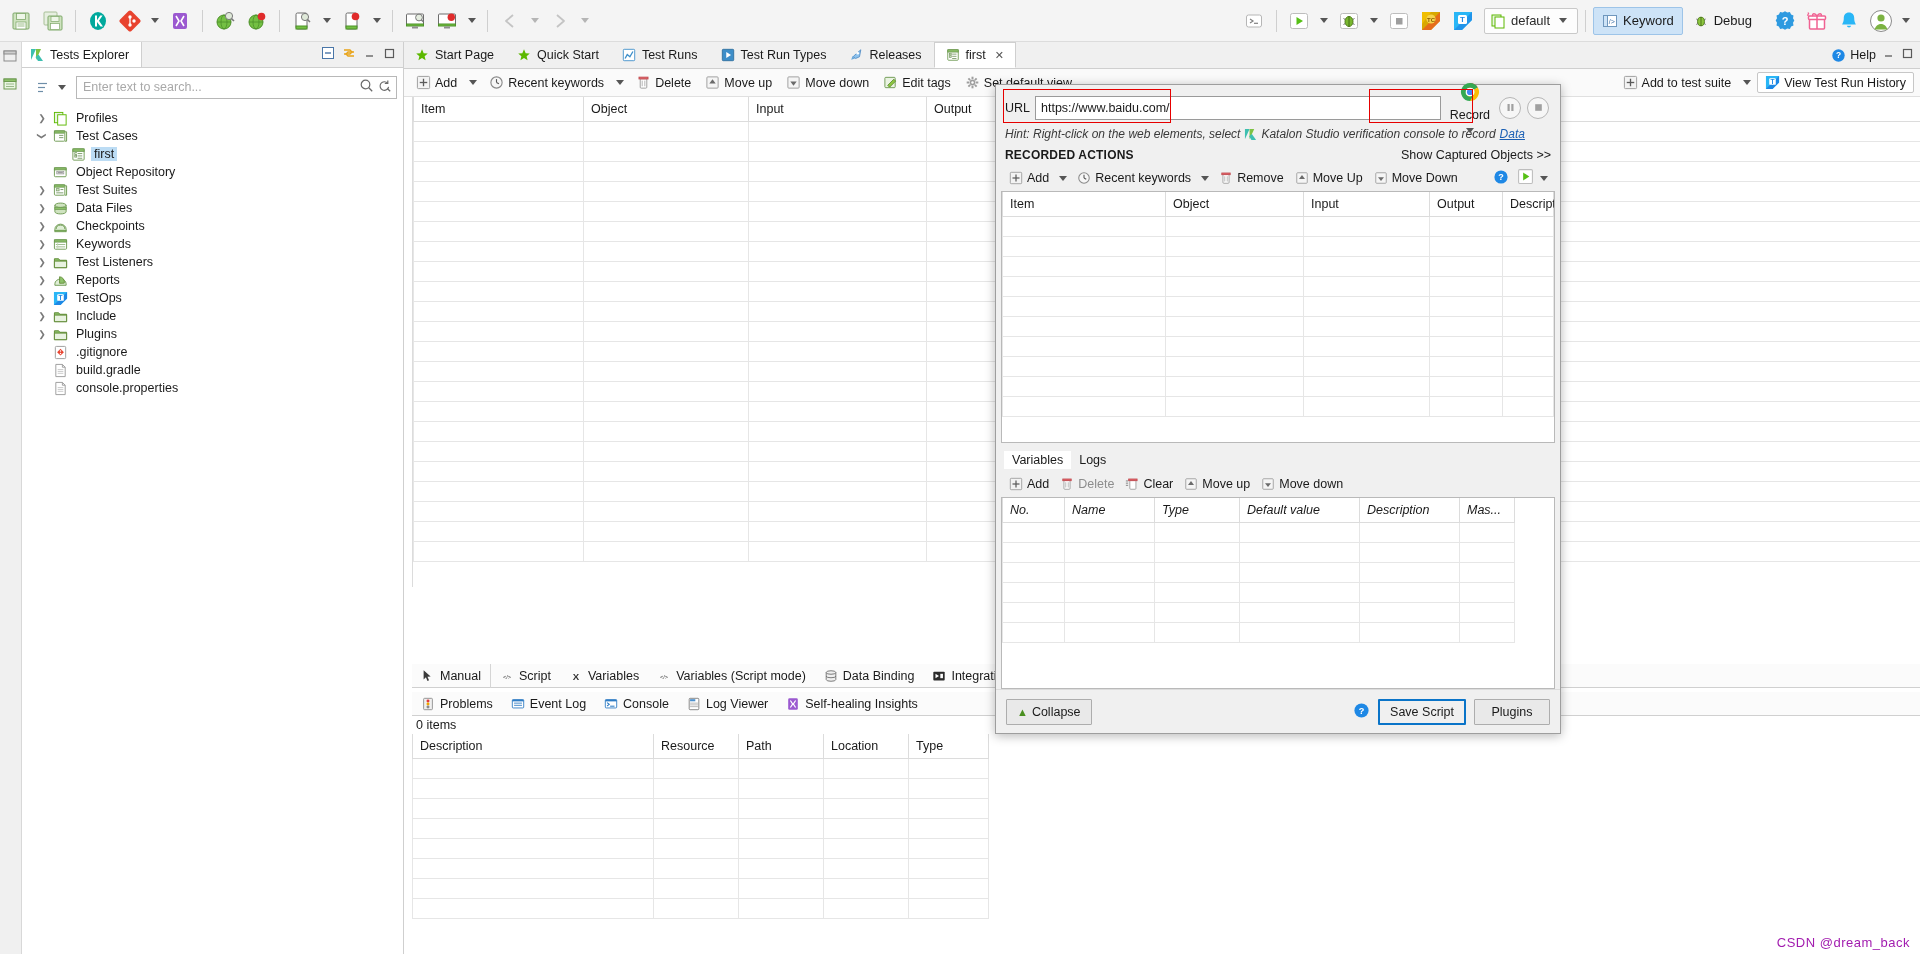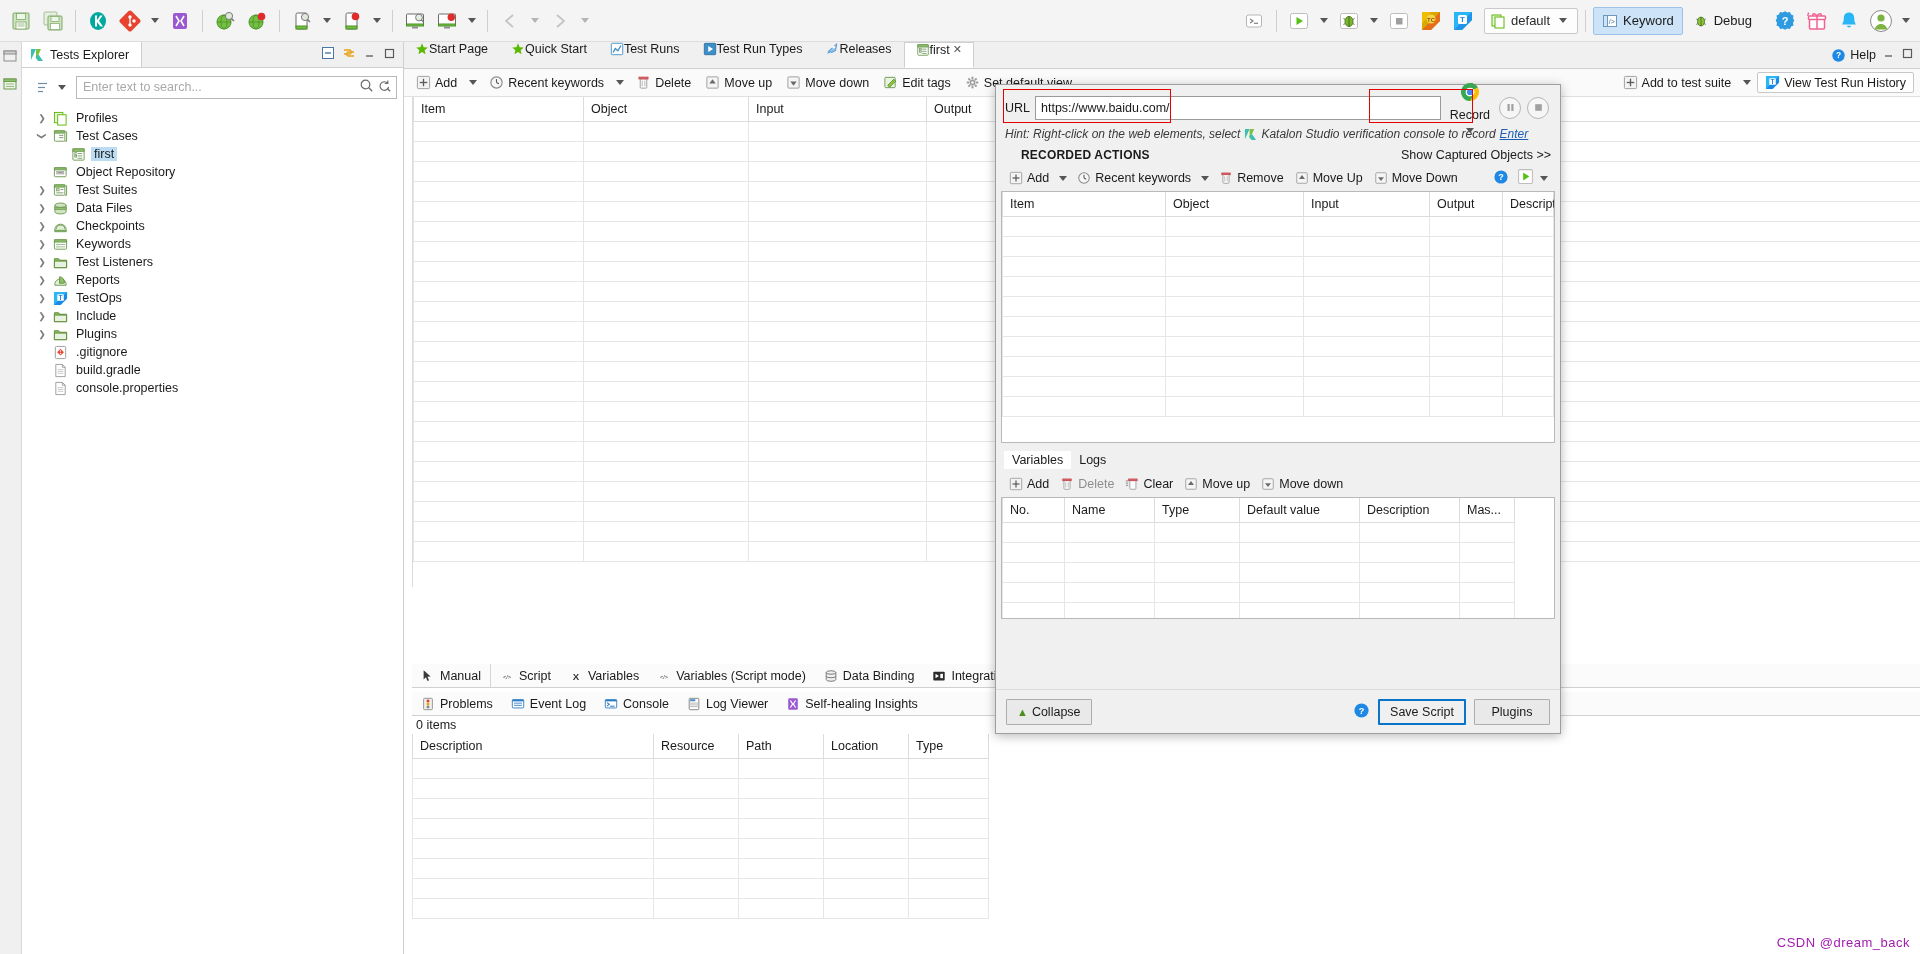--- a/index.html
+++ b/index.html
@@ -84,21 +84,21 @@
   .node .nlabel { font-size: 12.5px; color: #1a1a1a; padding: 0 3px; }
   .node.sel .nlabel { background: #bcdcf4; }
 
   
   .editor { position: absolute; left: 404px; top: 42px; right: 0; bottom: 0; background: #fff; }
   .ed-tabbar {
     height: 27px; background: #f0f0f0; display: flex; align-items: stretch;
     border-bottom: 1px solid #cfcfcf;
   }
   .ed-tab {
-    display: flex; align-items: flex-start; padding: 0 11px; cursor: pointer;
+    display: flex; align-items: center; gap: 6px; padding: 0 11px; cursor: pointer;
     font-size: 12.5px; border-right: 1px solid transparent;
   }
   .ed-tab.active { background: #ffffff; border: 1px solid #cfcfcf; border-bottom-color: #fff; }
   .ed-tab .x { color: #555; font-size: 11px; margin-left: 3px; }
   .ed-tabbar-right { margin-left: auto; display: flex; align-items: center; gap: 6px; padding-right: 6px; }
 
   .ed-toolbar {
     height: 28px; display: flex; align-items: center; gap: 2px; padding: 0 6px;
     border-bottom: 1px solid #e0e0e0; background: #fafafa;
   }
@@ -162,31 +162,31 @@
     display: flex; align-items: center; justify-content: center; cursor: pointer; background: #f6f6f6;
   }
 
   .hint {
     font-style: italic; font-size: 12px; color: #3a3a3a; display: flex; align-items: center;
     gap: 4px; padding: 4px 2px 2px 4px;
   }
   .hint a { color: #1a5fb4; }
 
   .sec-head {
-    display: flex; align-items: center; padding: 5px 4px 3px 4px; margin-left: 16px; }
+    display: flex; align-items: center; padding: 5px 4px 3px 4px; }
   .sec-head .ttl { font-weight: bold; font-size: 12px; letter-spacing: .2px; }
   .sec-head .right { margin-left: auto; font-size: 12.5px; color: #1a1a1a; cursor: pointer; }
 
   .mini-toolbar {
     height: 26px; display: flex; align-items: center; gap: 1px; padding: 0 3px;
   }
   .mini-toolbar .tbi { font-size: 12.5px; padding: 2px 5px; }
 
   .dlg-grid-wrap { background: #fff; border: 1px solid #b9b9b9; height: 252px; overflow: hidden; }
-  .dlg-grid-wrap.small { height: 122px; }
+  .dlg-grid-wrap.small { height: 192px; font-style: italic; }
 
   .var-tabs { display: flex; align-items: center; gap: 0; height: 22px; padding-left: 3px; }
   .vtab { padding: 2px 8px; font-size: 12.5px; cursor: pointer; }
   .vtab.active { background: #ffffff; }
 
   .dlg-footer {
     height: 44px; background: #f0f0f0; border-top: 1px solid #dcdcdc;
     display: flex; align-items: center; padding: 0 10px; gap: 8px;
   }
   .dbtn {
@@ -1195,21 +1195,21 @@
       </div>
 
       <div class="hint">
         <span>Hint: Right-click on the web elements, select</span>
         <svg width="13" height="13" viewBox="0 0 14 14">
             <path d="M1 1 H6 L1 12 Z" fill="#3dbfb0"></path>
             <path d="M6 1 H11 L6 12 Z" fill="#7ec242"></path>
             <path d="M8.5 6.5 L13 13 H8 L5.5 9 Z" fill="#3dbfb0"></path>
           </svg>
         <span>Katalon Studio verification console to record</span>
-        <a href="#">Enter</a>
+        <a href="#">Data</a>
       </div>
 
       <div class="sec-head">
         <span class="ttl">RECORDED ACTIONS</span>
         <span class="right">Show Captured Objects &gt;&gt;</span>
       </div>
 
       <div class="mini-toolbar" id="actoolbar">
           <div class="tbi">
             <svg width="14" height="14" viewBox="0 0 16 16" style="flex: 0 0 auto;">

